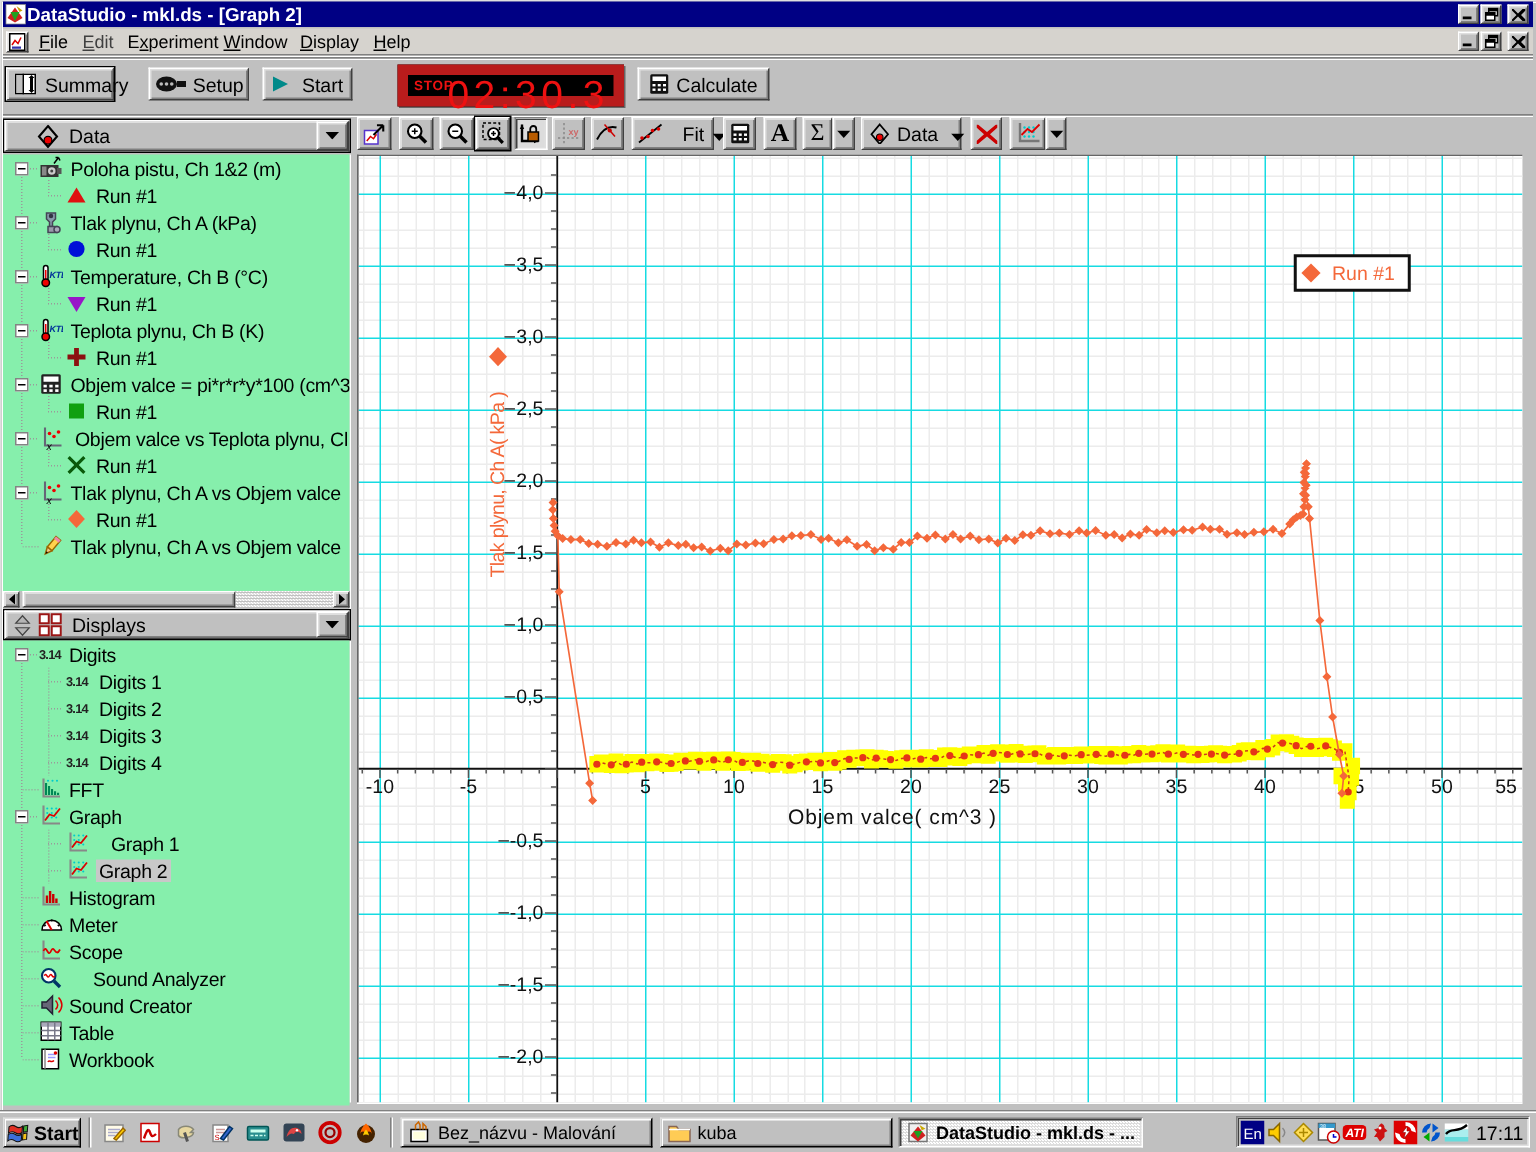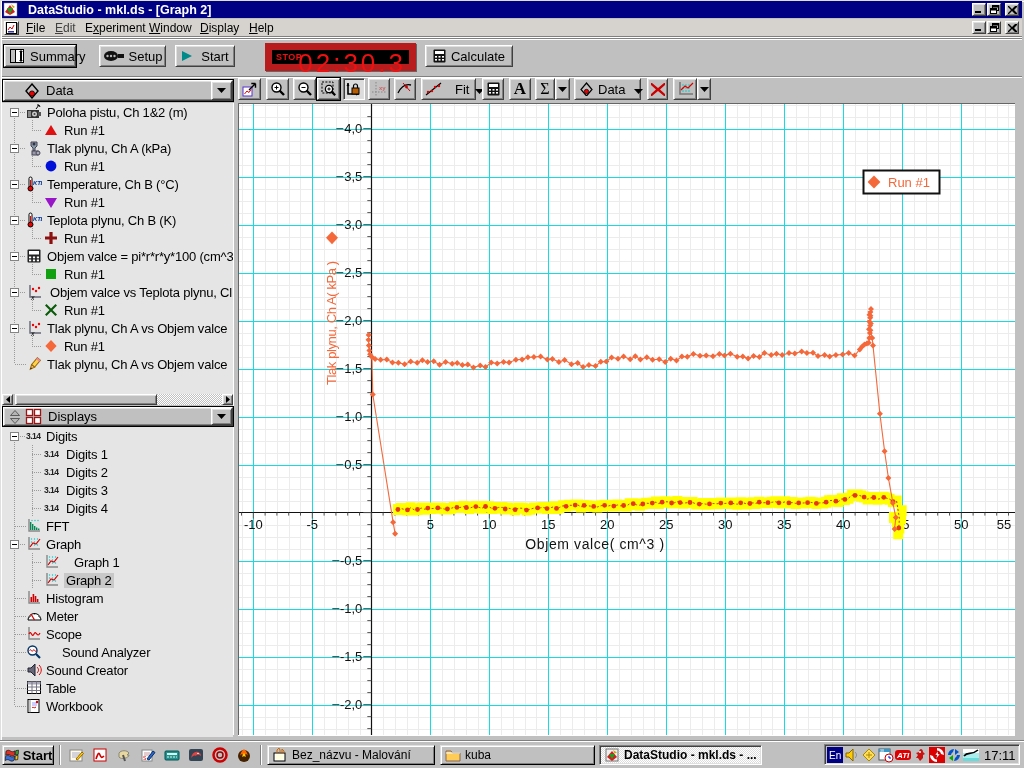--- a/index.html
+++ b/index.html
@@ -10,39 +10,39 @@
  box-shadow:inset 1px 1px 0 #dfdfdf, inset -1px -1px 0 #808080;background:#c0c0c0}
 .raised2{border-top:1px solid #dfdfdf;border-left:1px solid #dfdfdf;
  border-right:1px solid #000;border-bottom:1px solid #000;
  box-shadow:inset 1px 1px 0 #fff, inset -1px -1px 0 #808080;background:#c0c0c0}
 .sunken{border-top:1px solid #808080;border-left:1px solid #808080;
  border-right:1px solid #ffffff;border-bottom:1px solid #ffffff;
  box-shadow:inset 1px 1px 0 #404040, inset -1px -1px 0 #dfdfdf;background:#c0c0c0}
 .btn{display:flex;align-items:center;justify-content:center;font-size:13px;color:#000}
 .tbbtn{position:absolute;top:78px;height:22px}
 .sep{position:absolute;width:2px;border-left:1px solid #808080;border-right:1px solid #fff}
-.tree{position:absolute;background:#e5e5e5;overflow:hidden}
+.tree{position:absolute;background:#86efac;overflow:hidden}
 .trow{position:absolute;height:18px;display:flex;align-items:center;font-size:13px;letter-spacing:-0.2px;color:#000;white-space:nowrap}
 .ebox{position:absolute;width:9px;height:9px;background:#fff;border:1px solid #848484;
  display:flex;align-items:center;justify-content:center}
 .ebox:after{content:"";width:5px;height:1px;background:#000}
 .vdot{position:absolute;width:1px;background-image:linear-gradient(#9a9a9a 50%,transparent 50%);background-size:1px 2px}
 .hdot{position:absolute;height:1px;background-image:linear-gradient(90deg,#9a9a9a 50%,transparent 50%);background-size:2px 1px}
 .btn>svg,.trow>svg{flex:0 0 auto}
 </style></head>
 <body>
 <div class="abs" style="left:0;top:0;width:1024px;height:741px;background:#c0c0c0;border-top:1px solid #dfdfdf;border-left:1px solid #dfdfdf;box-shadow:inset 1px 1px 0 #fff"></div>
 <div class="abs" style="left:2px;top:1px;width:1020px;height:17px;background:#000084;display:flex;align-items:center">
     <svg width="15" height="15" style="position:relative;margin-left:1px">
       <rect x="1" y="1" width="13" height="13" fill="#fff" stroke="#888" stroke-width="0.5"></rect>
       <path d="M2 10 7 3 12 10 7 13z" fill="#d02020"></path>
       <path d="M4 6 10 6 7 12z" fill="#20a020"></path>
       <path d="M8 2l4 3-2 1z" fill="#c8a000"></path>
     </svg>
-    <span style="color:#fff;font-weight:bold;font-size:12.5px;margin-left:10px">DataStudio - mkl.ds - [Graph 2]</span>
+    <span style="color:#fff;font-weight:bold;font-size:12.5px;margin-left:0">DataStudio - mkl.ds - [Graph 2]</span>
   </div>
 <div class="abs raised btn" style="left:972px;top:3px;width:14px;height:13px">
     <svg width="8" height="7">
       <rect x="0" y="5" width="6" height="2" fill="#000"></rect>
     </svg>
   </div>
 <div class="abs raised btn" style="left:987px;top:3px;width:14px;height:13px">
     <svg width="9" height="9">
       <rect x="2.5" y="0.5" width="6" height="5" fill="none" stroke="#000"></rect>
       <rect x="2.5" y="0.5" width="6" height="2" fill="#000"></rect>

